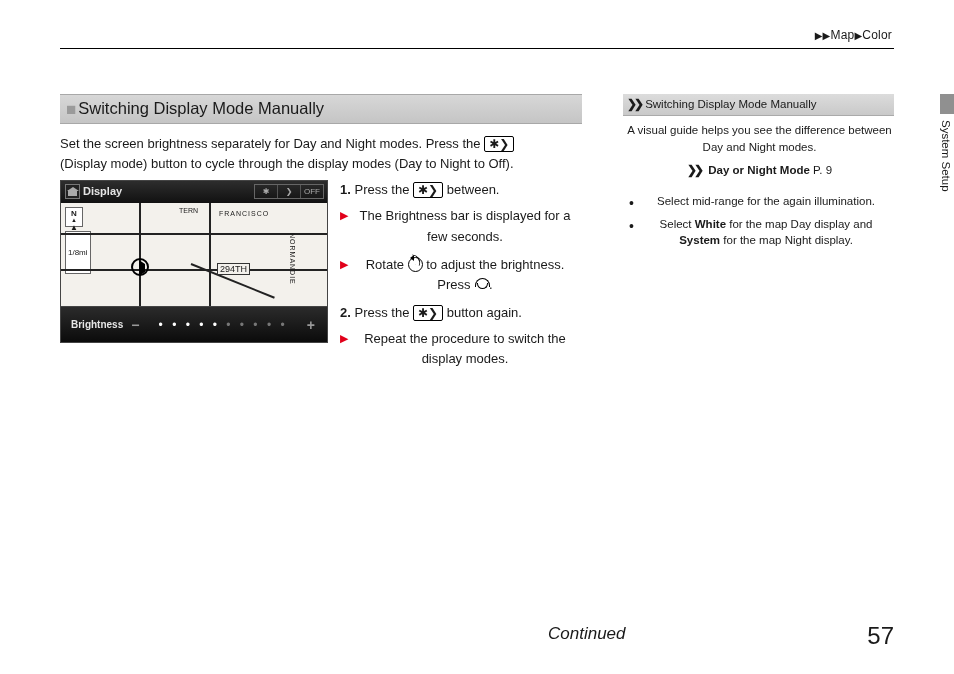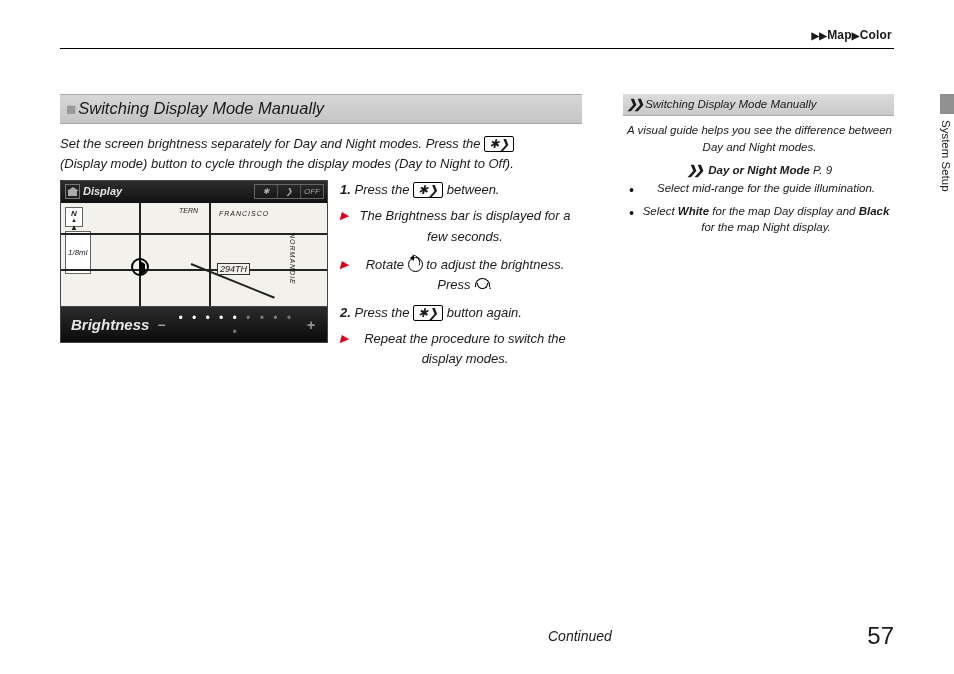--- a/index.html
+++ b/index.html
@@ -9,25 +9,25 @@
     height: 674px;
     font-family: "Myriad Pro", "Segoe UI", Arial, sans-serif;
     font-size: 13px;
     color: #1a1a1a;
     background: #fff;
     position: relative;
   }
   .page { position: absolute; left: 60px; top: 0; width: 834px; height: 674px; }
   .breadcrumb-row {
     position: absolute; top: 28px; right: 2px;
-    font-size: 12px; font-weight: 700; letter-spacing: .2px;
+    font-size: 12px; font-weight: 400; letter-spacing: .2px;
   }
   .bc-tri { font-size: 10px; }
   .rule { position: absolute; top: 48px; left: 0; right: 0; border-top: 1px solid #000; }
-  .cols { position: absolute; top: 94px; left: 0; right: 0; display: flex; gap: 41px; font-style: italic; }
+  .cols { position: absolute; top: 94px; left: 0; right: 0; display: flex; gap: 41px; }
   .mainc { width: 524px; }
   .sidec { width: 272px; font-size: 11.5px; line-height: 1.45; }
   .sect-head {
     background: linear-gradient(#d7d7d7,#c5c5c5);
     padding: 4px 6px 3px 6px;
     font-size: 16.5px; font-weight: 400;
     border-top: 1px solid #a8a8a8; border-bottom: 1px solid #a8a8a8;
   }
   .sq { color: #9a9a9a; font-size: 17px; vertical-align: -1px; margin-right: 2px; }
   .intro { margin: 10px 0 6px 0; line-height: 1.55; }
@@ -66,21 +66,21 @@
   .scale { position:absolute; left:4px; top:28px; border:1px solid #666; background:#fff; font-size:8px; padding:16px 2px; }
   .veh { position:absolute; left:70px; top:55px; width:18px; height:18px; border:2px solid #000;
          border-radius:50%; }
   .veh::before { content:""; position:absolute; left:3px; top:7px; width:8px; height:0;
                  border-top:6px solid #000; border-left:4px solid transparent; border-right:4px solid transparent;
                  transform:rotate(-90deg) translate(2px,-2px);}
   
   .ss-bri { position:absolute; left:0; right:0; bottom:0; height:36px;
             background:linear-gradient(#2b2b2b,#0b0b0b); border-top:1px solid #444;
             display:flex; align-items:center; padding:0 10px; gap:6px;}
-  .ss-bri-lbl { color:#e6e6e6; font-size:15px; font-weight:600; flex:0 0 auto;}
+  .ss-bri-lbl { color:#e6e6e6; font-size:10px; font-weight:600; flex:0 0 auto;}
   .dots { flex:1; text-align:center; color:#777; letter-spacing:3px; font-size:12px;}
   .dot-w { color:#fff; }
   .ss-minus,.ss-plus{ color:#999; font-size:14px; font-weight:700; padding:0 2px;}
   
   .steps { width: 236px; font-size: 13px; line-height: 1.55; }
   .steps .li { margin-bottom: 6px; }
   .steps .sub { margin: 4px 0 8px 0; padding-left: 14px; position: relative; text-align: center; }
   .steps .sub::before { content: "▶"; color: #e1001a; position: absolute; left: 0; top: 1px; font-size: 11px;}
   .rot { display:inline-block; width:15px; height:15px; border:1.2px solid #000; border-radius:50%;
          vertical-align:-3px; position:relative;}
@@ -93,30 +93,30 @@
   .ent { display:inline-block; width:15px; height:15px; vertical-align:-3px; position:relative;}
   .ent::before { content:""; position:absolute; left:3px; top:6px; width:9px; height:5px;
                  border:1.2px solid #000; border-top:none; border-radius:0 0 9px 9px;}
   .ent::after { content:""; position:absolute; left:1px; top:1px; width:13px; height:8px;
                 border:1.2px solid #000; border-bottom:none; border-radius:9px 9px 0 0;}
   
   .side-head { background: linear-gradient(#dcdcdc,#c9c9c9); padding: 2px 4px 2px 4px;
                font-size: 11.5px; border-bottom:1px solid #aaa; display:flex; align-items:center;}
   .dchev { font-size:12px; font-weight:900; letter-spacing:-3px; margin-right:4px;}
   .side-body { padding: 6px 2px 0 4px; text-align: center; }
-  .side-body .xref { margin: 6px 0 1px 0; }
+  .side-body .xref { margin: 6px 0 14px 0; }
   .side-body .xref .dchev{ font-size:12px;}
   .rec-h { font-weight:700; margin-bottom:4px;}
   .rec-li { padding-left:13px; position:relative; margin-bottom:6px;}
   .rec-li::before { content:"•"; position:absolute; left:2px; top:0; font-size:14px;}
   
   .side-tab { position:absolute; right:0; top:94px; width:14px; height:106px; }
   .side-tab .fill { width:14px; height:20px; background:#909090; }
   .side-tab .txt { writing-mode:vertical-rl; font-size:11.5px; margin-top:6px; }
-  .continued { position:absolute; bottom:30px; left:488px; font-style:italic; font-size:14px;}
+  .continued { position:absolute; bottom:30px; left:488px; font-style:italic; font-size:17px;}
   .pgnum { position:absolute; bottom:24px; right:0; font-size:24px; }
 </style>
 </head>
 <body>
 
 <div class="page">
   <div class="breadcrumb-row">
     <span class="bc-tri">▶▶</span><span>Map</span><span class="bc-tri">▶</span><span>Color</span>
   </div>
   <div class="rule"></div>
@@ -191,23 +191,23 @@
         <span class="dchev">❯❯</span>
         <span>Switching Display Mode Manually</span>
       </div>
       <div class="side-body">
         <div>A visual guide helps you see the difference between Day and Night modes.</div>
         <div class="xref">
           <span class="dchev">❯❯</span>
           <b>Day or Night Mode</b>
           <span>P. 9</span>
         </div>
-        <div class="rec-li">Select mid-range for the guide illumination.</div>
+        <div class="rec-li">Select mid-range for the again illumination.</div>
         <div class="rec-li">
-          <span>Select </span><b>White</b><span> for the map Day display and </span><b>Black</b><span> for the map Night display.</span>
+          <span>Select </span><b>White</b><span> for the map Day display and </span><b>System</b><span> for the map Night display.</span>
         </div>
       </div>
     </div>
   </div>
 
   <div class="continued">Continued</div>
   <div class="pgnum">57</div>
 </div>
 
 <div class="side-tab" style="position:absolute; right:0; top:94px;">

